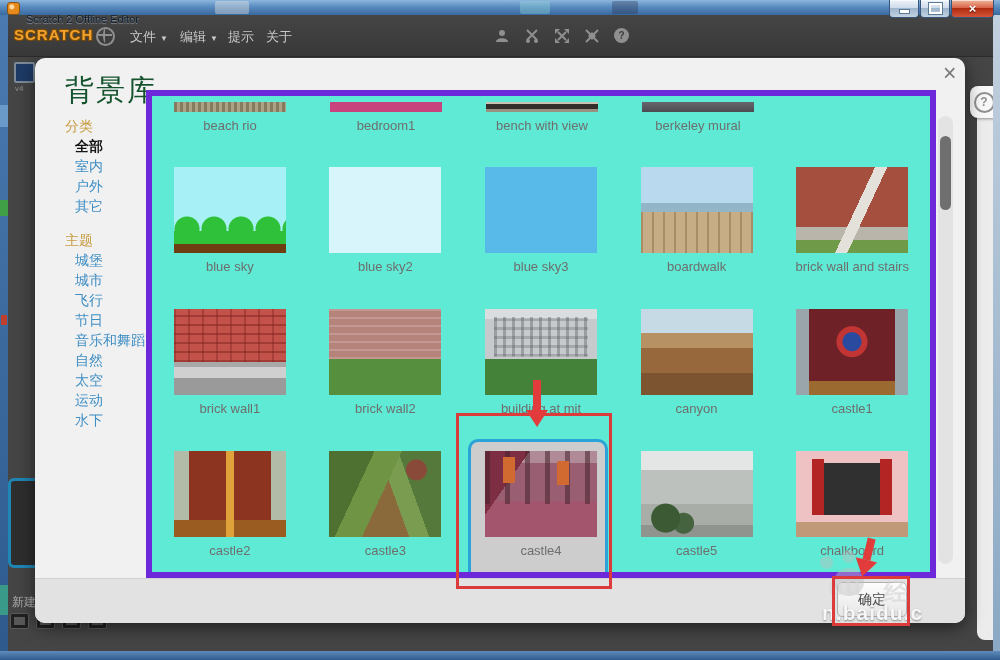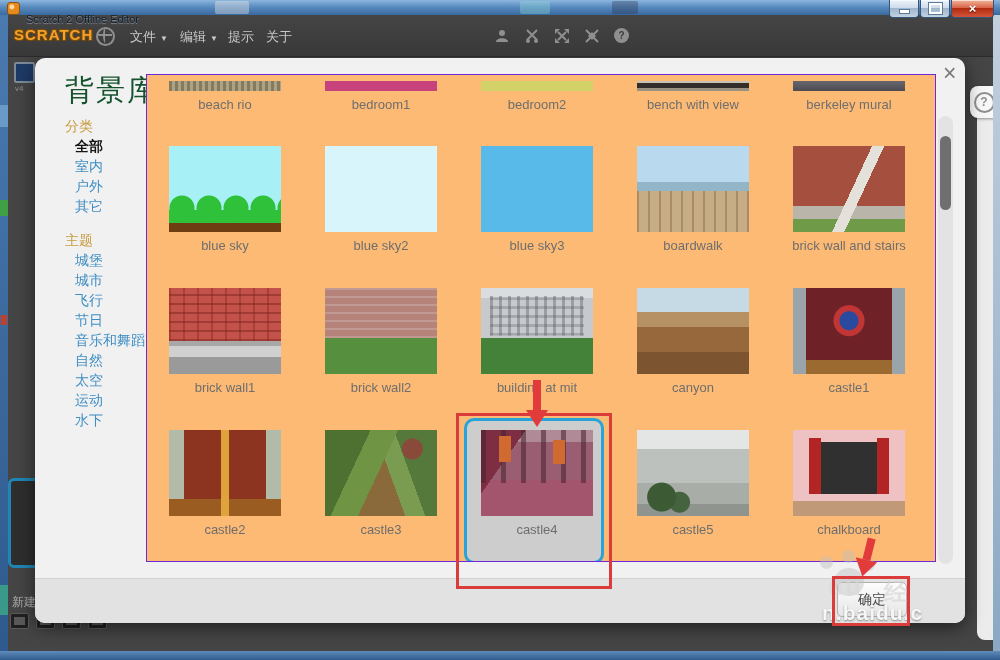--- a/index.html
+++ b/index.html
@@ -68,22 +68,22 @@
   
   .dialog{position:absolute;left:35px;top:58px;width:930px;height:565px;background:#f1f1f1;
     border-radius:10px;box-shadow:0 4px 18px rgba(0,0,0,.55);z-index:10;}
   .dlg-title{position:absolute;left:30px;top:13px;font-size:29px;color:#14532d;letter-spacing:2px;}
   .dlg-close{position:absolute;left:908px;top:2px;font-size:23px;color:#7a7a7a;cursor:default;}
   .sidebar{position:absolute;left:30px;top:60px;width:100px;font-size:14px;}
   .sb-header{color:#c79a3c;height:20px;}
   .sb-item{color:#3e8ec4;height:20px;padding-left:10px;cursor:default;}
   .sb-item.sel{color:#151515;font-weight:bold;}
   .sb-gap{height:14px;}
-  .gridpanel{position:absolute;left:111px;top:16px;width:790px;height:488px;background:#fdba74;
-    border:1px solid #6d28d9;box-sizing:border-box;overflow:hidden;}
+  .gridpanel{position:absolute;left:111px;top:32px;width:790px;height:488px;background:#5eead4;
+    border:6px solid #6d28d9;box-sizing:border-box;overflow:hidden;}
   .grow{display:flex;}
   .cell{width:156px;display:flex;flex-direction:column;align-items:center;position:relative;}
   .thumb{width:112px;height:86px;position:relative;z-index:1;}
   .r1 .thumb{height:10px;margin-top:6px;}
   .blabel{font-size:13px;color:#6e6e6e;margin-top:6px;position:relative;z-index:1;white-space:nowrap;}
   .row2{margin-top:34px;}.row3{margin-top:35px;}.row4{margin-top:35px;}
   .selwrap{position:absolute;left:5px;top:-12px;width:140px;height:146px;background:#cdcdcd;
     border:3px solid #2aa4d8;border-radius:10px;z-index:0;box-sizing:border-box;}
   .scroll-track{position:absolute;left:903px;top:58px;width:15px;height:448px;background:#e3e3e3;border-radius:8px;}
   .scroll-thumb{position:absolute;left:2px;top:20px;width:11px;height:74px;background:#6f6f6f;border-radius:6px;}
@@ -293,24 +293,20 @@
     <div class="grow r1">
       <div class="cell">
           <div class="thumb s-beach"></div>
           <div class="blabel">beach rio</div>
         </div>
       <div class="cell">
           <div class="thumb s-bedroom1"></div>
           <div class="blabel">bedroom1</div>
         </div>
       <div class="cell">
-          <div class="thumb s-bedroom2"></div>
-          <div class="blabel">bedroom2</div>
-        </div>
-      <div class="cell">
           <div class="thumb s-bench"></div>
           <div class="blabel">bench with view</div>
         </div>
       <div class="cell">
           <div class="thumb s-berkeley"></div>
           <div class="blabel">berkeley mural</div>
         </div>
     </div>
     <div class="grow row2">
       <div class="cell">

